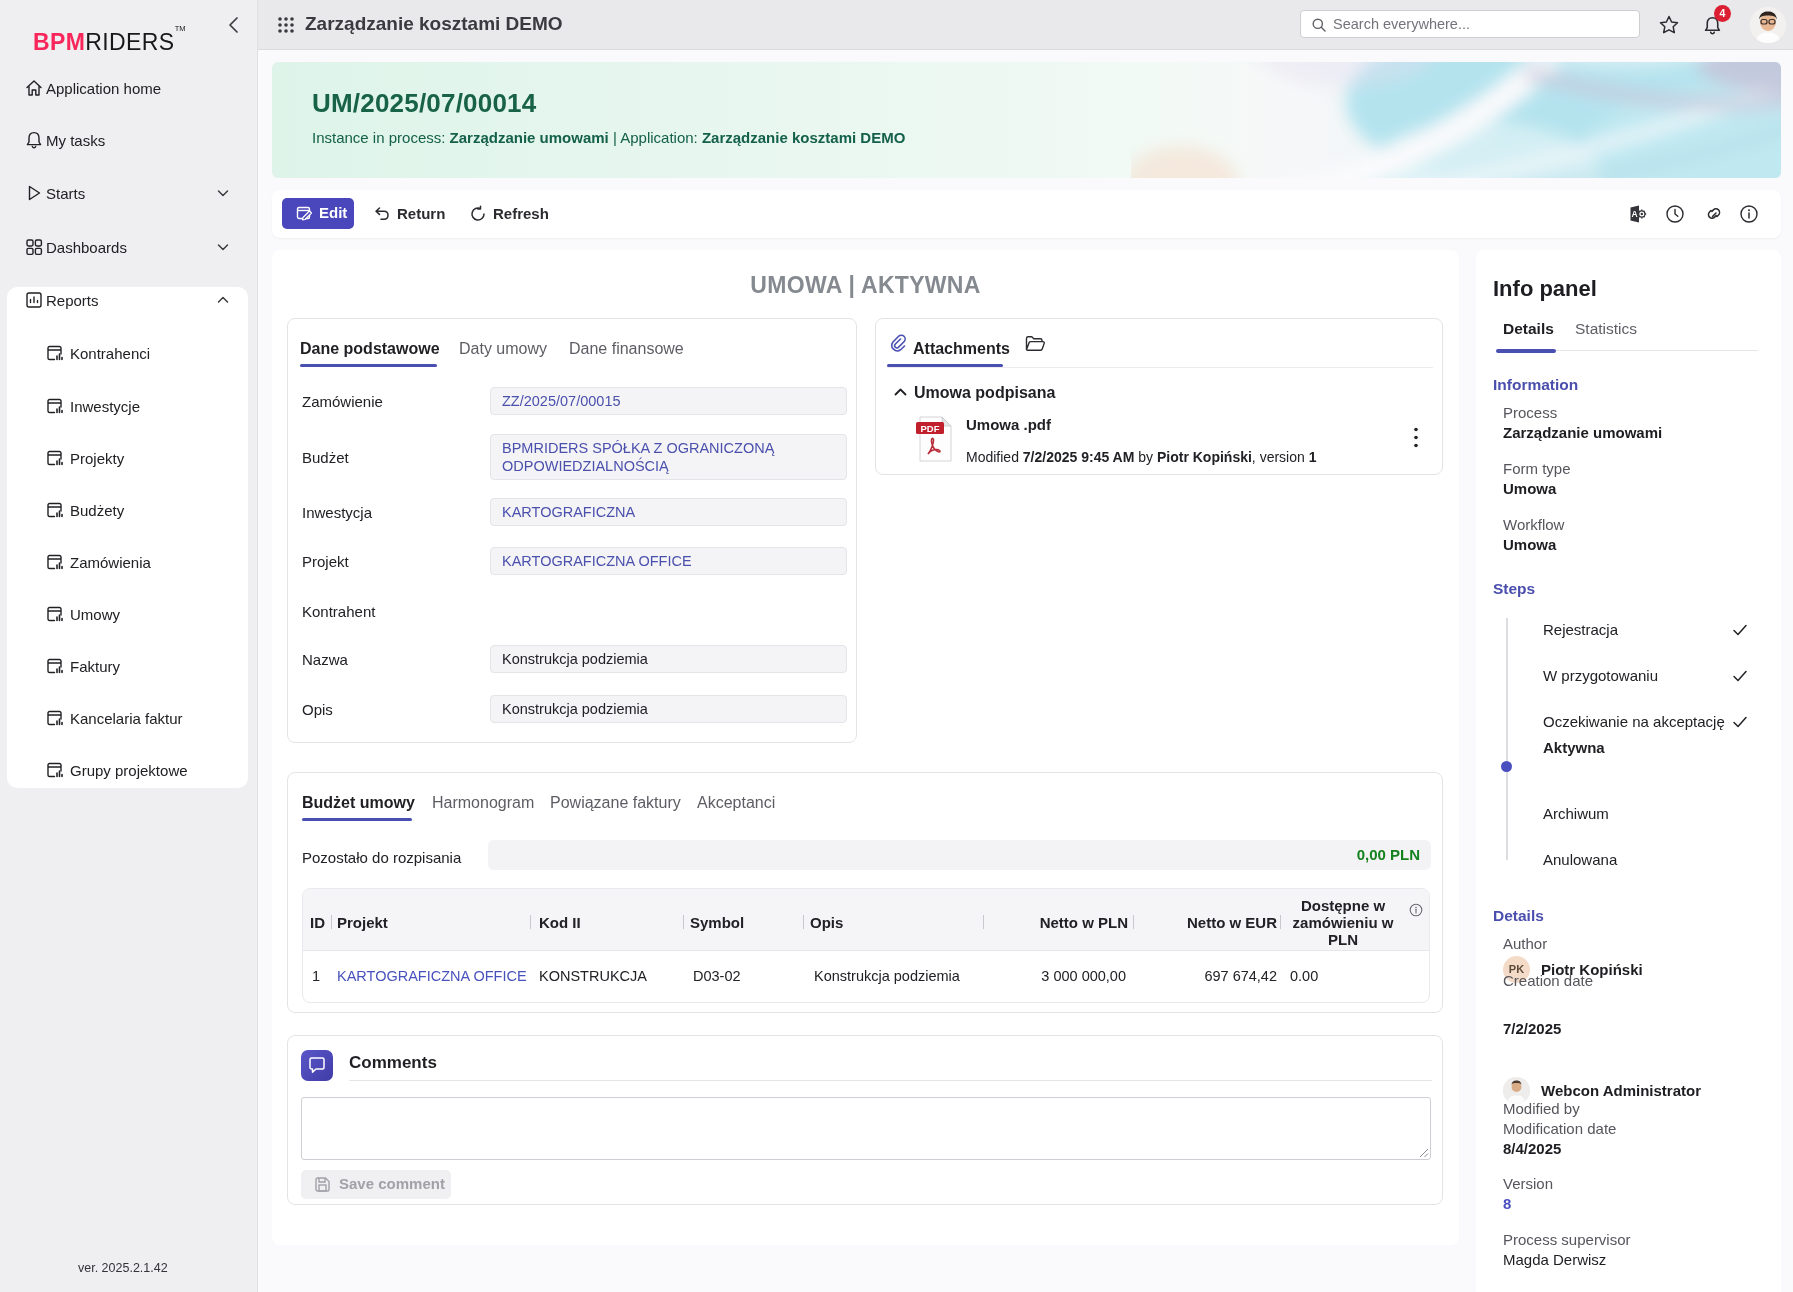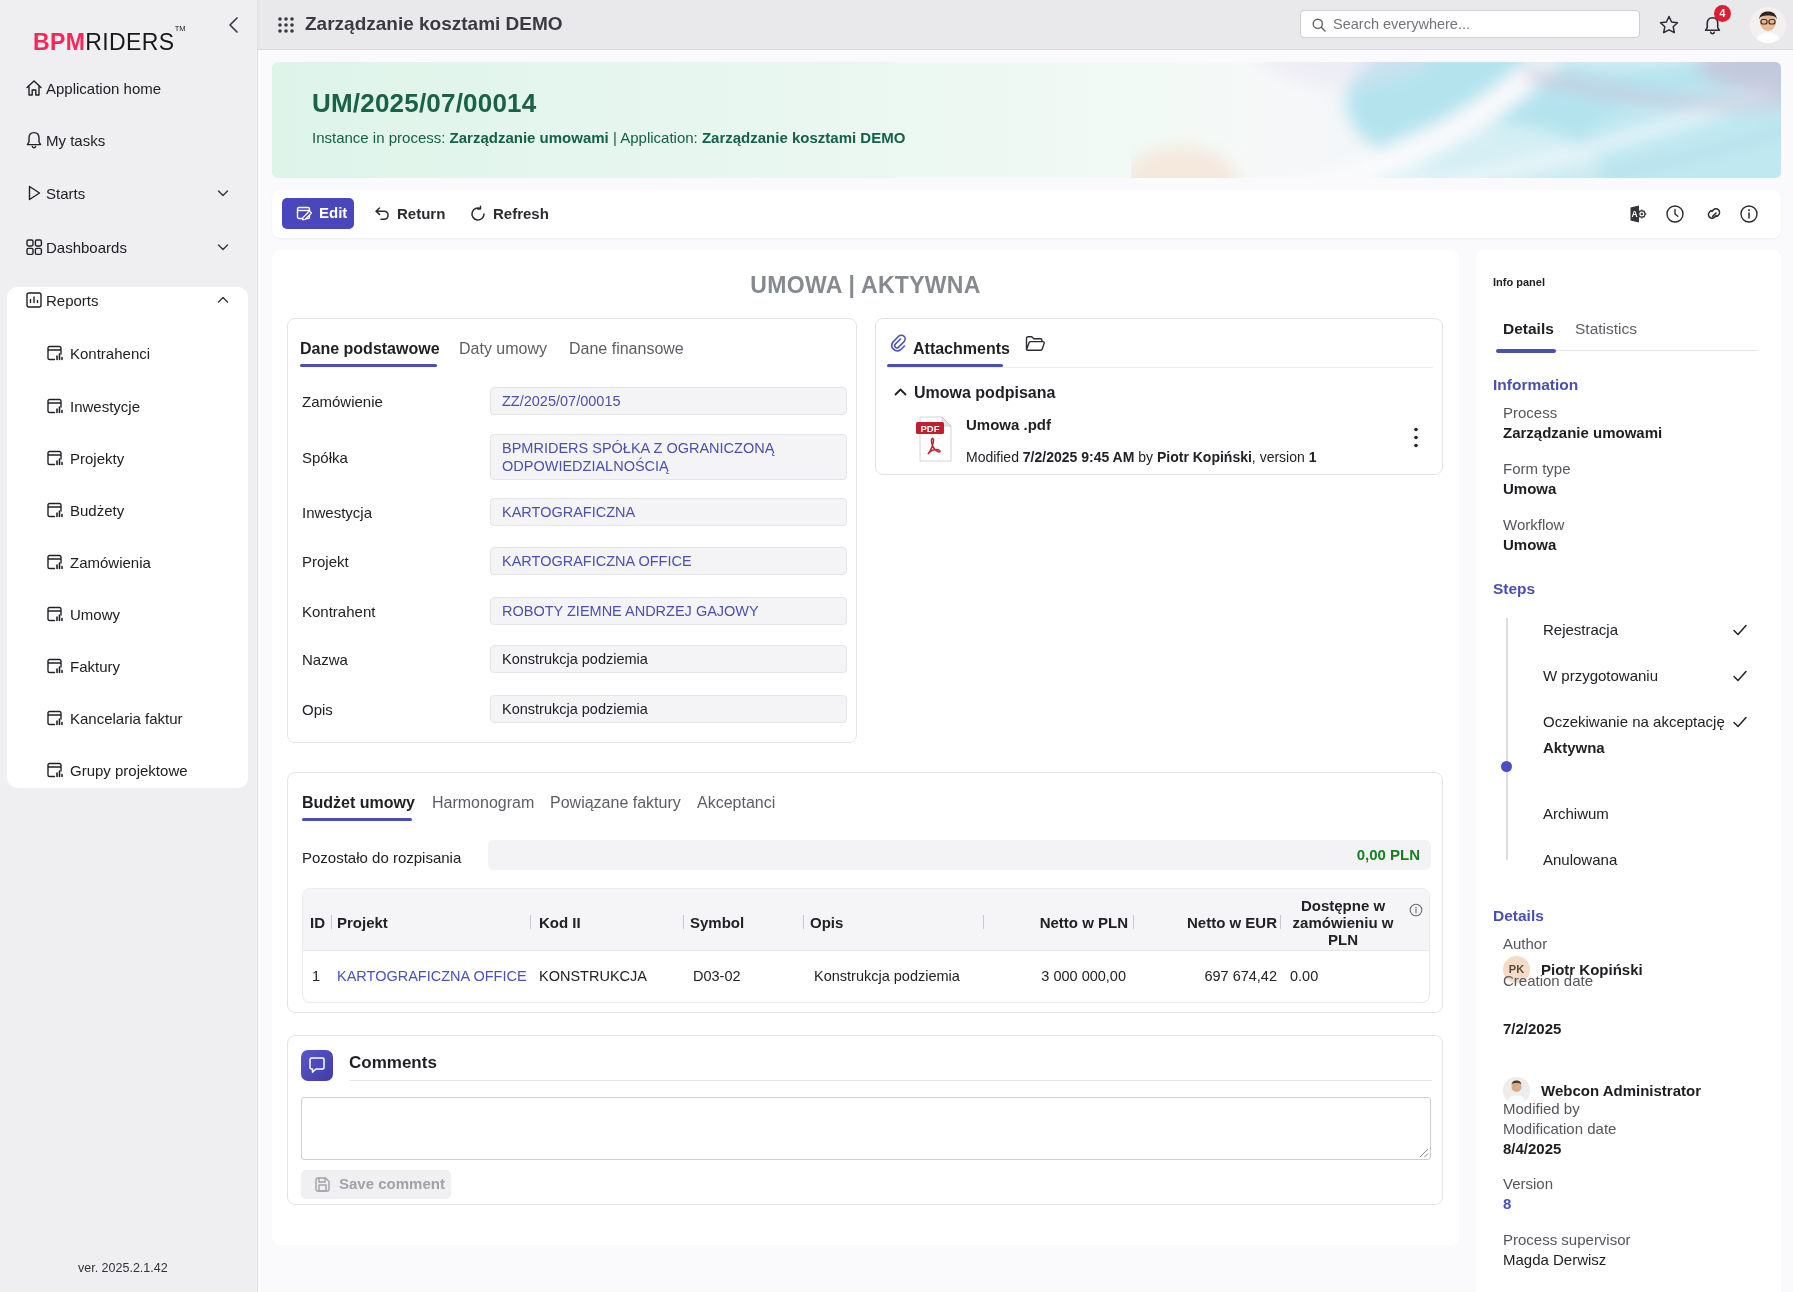--- a/index.html
+++ b/index.html
@@ -74,21 +74,21 @@
 
 #cicon { position:absolute; left:13px; top:14px; width:32px; height:31px; border-radius:7px; background:linear-gradient(135deg,#5a57c9,#403ba6); }
 #ctitle { position:absolute; left:61px; top:17px; font-size:17px; font-weight:bold; }
 #cline { position:absolute; left:61px; top:44px; width:1083px; height:1px; background:#e6e5e9; }
 #ctext { position:absolute; left:13px; top:61px; width:1130px; height:63px; border:1px solid #cfced4; border-radius:3px; background:#fff; }
 #csave { position:absolute; left:13px; top:134px; width:150px; height:29px; background:#f0eff2; border-radius:5px; color:#a2a1a8; font-size:15px; font-weight:bold; }
 #csave span { position:absolute; left:38px; top:5px; }
 
 
 #info { position:absolute; left:1218px; top:200px; width:305px; height:1100px; background:#fff; border-radius:8px; }
-#info h3 { position:absolute; left:17px; top:26px; font-size:11px; color:#1d1d22; }
+#info h3 { position:absolute; left:17px; top:26px; font-size:22px; color:#1d1d22; }
 .ilabel { position:absolute; left:27px; font-size:15px; color:#55555c; }
 .ivalue { position:absolute; left:27px; font-size:15px; font-weight:bold; color:#1d1d22; }
 .ihead { position:absolute; left:17px; font-size:15.5px; font-weight:bold; color:#4a4fae; }
 .step { position:absolute; left:67px; font-size:15px; color:#212126; }
 .check { position:absolute; left:256px; width:16px; height:16px; }
 #stepline { position:absolute; left:30px; top:368px; width:2px; height:242px; background:#dddce0; }
 #stepdot { position:absolute; left:25px; top:511px; width:11px; height:11px; border-radius:50%; background:#4a4fc0; }
 .avatar-pk { position:absolute; left:27px; width:27px; height:27px; border-radius:50%; background:#f4dbc8; color:#5c4a38; font-size:11px; font-weight:bold; text-align:center; line-height:27px; }
 </style>
 </head>
@@ -328,28 +328,27 @@
   </div>
   <div id="card">
     <h2><b>UMOWA | AKTYWNA</b></h2>
     <div class="subcard" id="form-card">
       <div class="tab on" style="left:12px;">Dane podstawowe</div>
       <div class="tab" style="left:171px;">Daty umowy</div>
       <div class="tab" style="left:281px;">Dane finansowe</div>
       <div class="tabline" style="left:12px; width:137px;"></div>
       <div class="frow-label" style="top:74px;">Zamówienie</div>
       <div class="fbox" style="top:68px;">ZZ/2025/07/00015</div>
-      <div class="frow-label" style="top:130px;">Spółka</div>
+      <div class="frow-label" style="top:130px;">Budżet</div>
       <div class="fbox" style="top:115px;">BPMRIDERS SPÓŁKA Z OGRANICZONĄ ODPOWIEDZIALNOŚCIĄ</div>
       <div class="frow-label" style="top:185px;">Inwestycja</div>
       <div class="fbox" style="top:179px;">KARTOGRAFICZNA</div>
       <div class="frow-label" style="top:234px;">Projekt</div>
       <div class="fbox" style="top:228px;">KARTOGRAFICZNA OFFICE</div>
       <div class="frow-label" style="top:284px;">Kontrahent</div>
-      <div class="fbox" style="top:278px;">ROBOTY ZIEMNE ANDRZEJ GAJOWY</div>
       <div class="frow-label" style="top:332px;">Nazwa</div>
       <div class="fbox dark" style="top:326px;">Konstrukcja podziemia</div>
       <div class="frow-label" style="top:382px;">Opis</div>
       <div class="fbox dark" style="top:376px;">Konstrukcja podziemia</div>
     </div>
     <div class="subcard" id="attach-card">
       <svg style="position:absolute;left:13px;top:15px;" width="18" height="18" viewBox="0 0 18 18">
           <path d="M11.5 5 L6.2 10.3 A2.2 2.2 0 0 0 9.3 13.4 L15 7.7 A3.8 3.8 0 0 0 9.6 2.3 L4 8 A5.5 5.5 0 0 0 11.7 15.7 L15.5 12" stroke="#4a50b2" stroke-width="1.6" fill="none" stroke-linecap="round"></path>
         </svg>
       <div class="tab on" style="left:37px;">Attachments</div>

